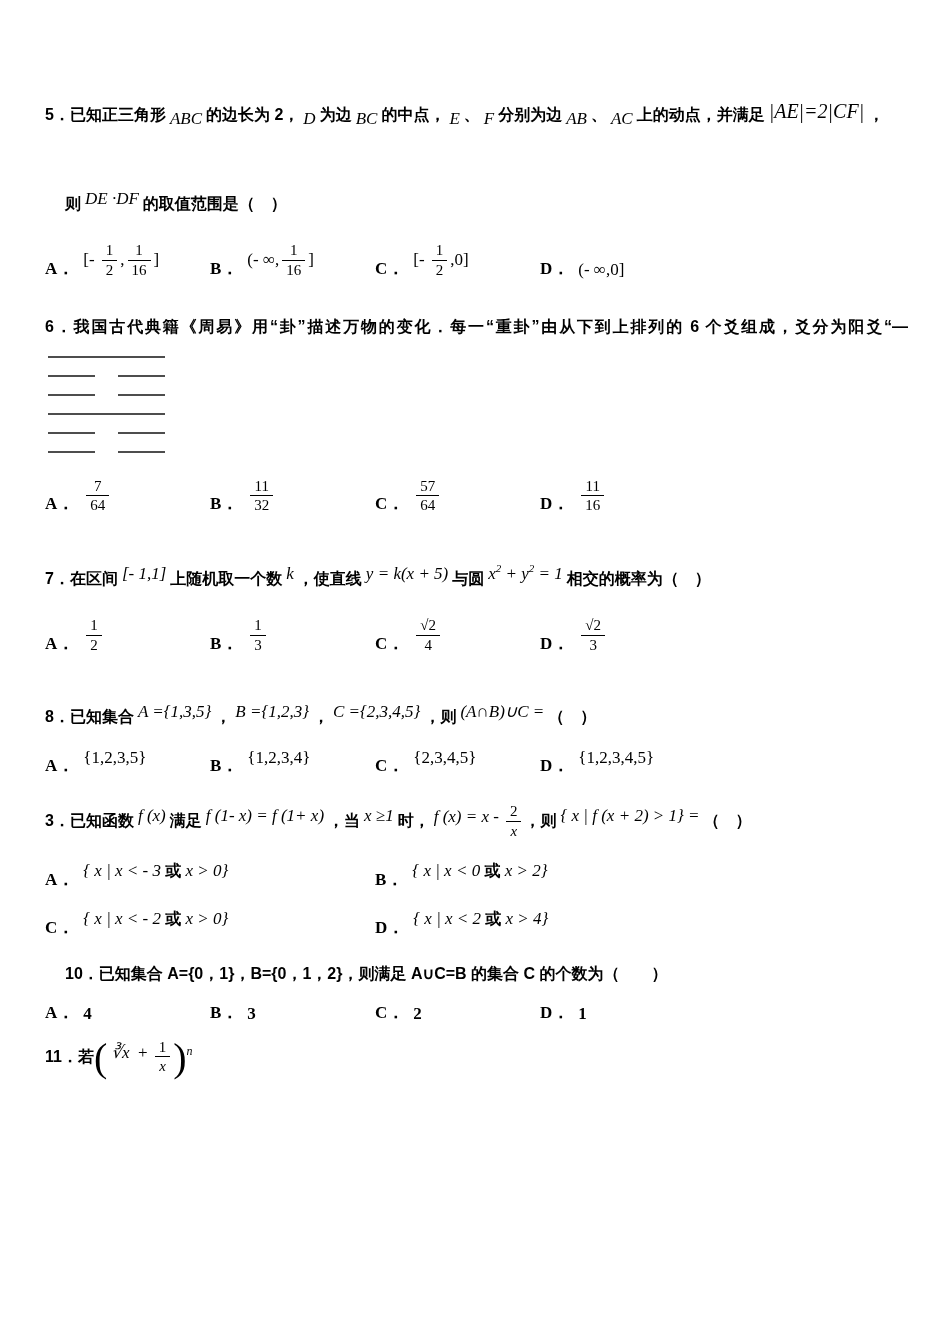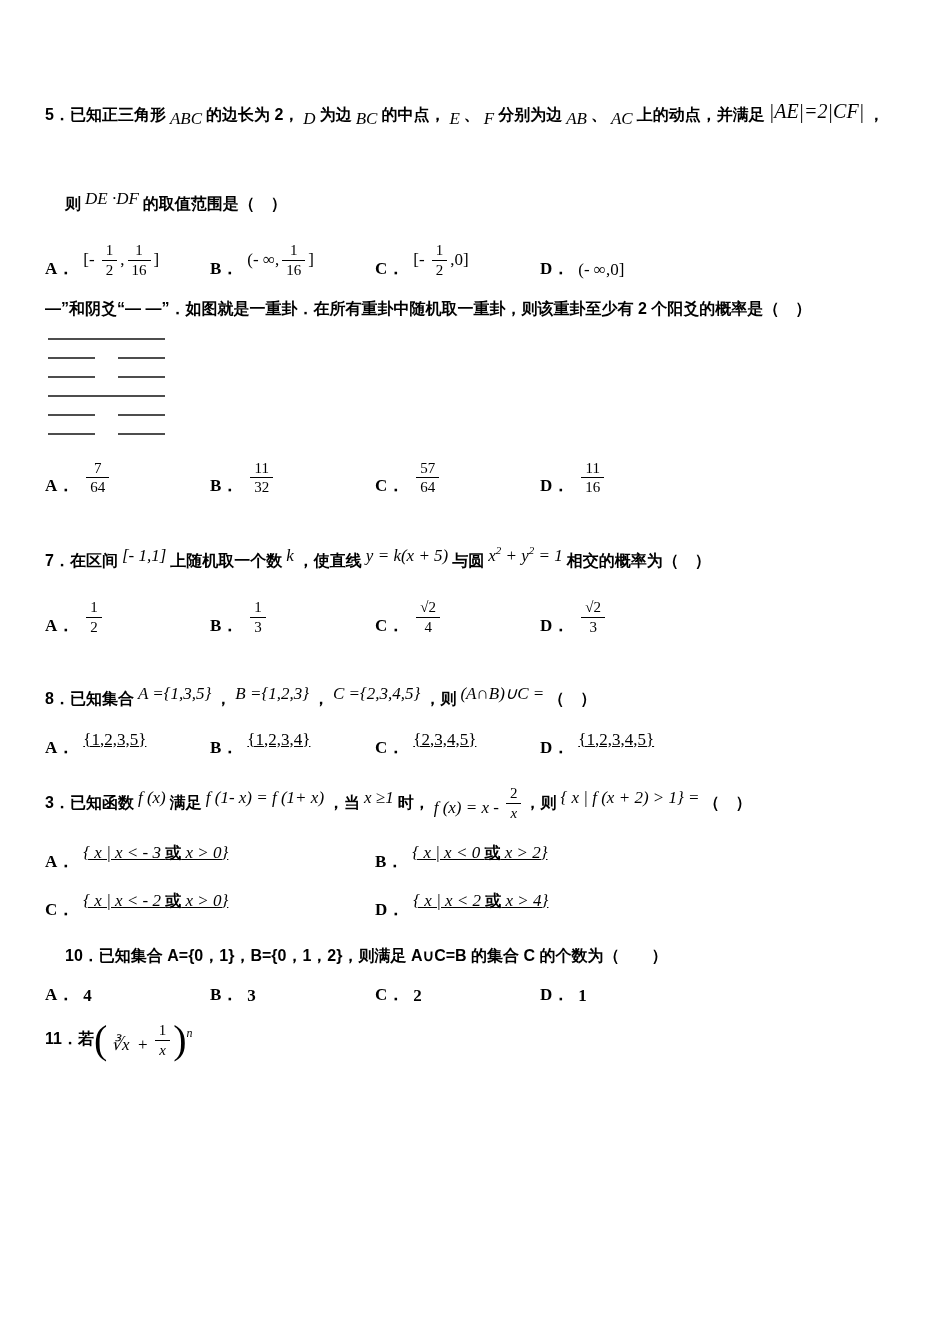--- a/index.html
+++ b/index.html
@@ -16,30 +16,30 @@
   .lo { vertical-align:-4px; display:inline-block; }
   .bars { font-size:20px; vertical-align:2px; }
   sup.s2 { font-size:11px; font-style:italic; font-family:"Liberation Serif",serif; vertical-align:7px; }
 
   .frac { display:inline-flex; flex-direction:column; text-align:center; vertical-align:middle;
           font-family:"Liberation Serif",serif; font-style:normal; font-size:15px; line-height:1.25; margin:0 3px; }
   .frac .fn { padding:0 4px; }
   .frac .fd { border-top:1.5px solid #000; padding:0 4px; }
   .frac .iv { font-style:italic; }
 
-  .mexp { display:inline-flex; align-items:flex-end; vertical-align:middle; }
+  .mexp { display:inline-flex; align-items:flex-start; vertical-align:middle; }
   .bigp { font-size:40px; font-weight:400; font-style:normal; font-family:"Liberation Serif",serif; line-height:1; }
   .supn { font-size:12px; font-style:italic; font-family:"Liberation Serif",serif; align-self:flex-start; margin-top:-2px; }
 
   .optrow { display:flex; align-items:flex-end; }
   .opt { width:165px; display:flex; align-items:flex-end; }
   .opt.wide { width:330px; }
   .olabel { font-weight:700; font-family:"Liberation Serif",serif; font-style:normal; font-size:17px; margin-right:9px; white-space:nowrap; }
   .mathline { display:inline-flex; align-items:center; font-family:"Liberation Serif",serif; font-size:17px; }
-  .lift { margin-bottom:9px; display:inline-block;text-decoration:underline; }
+  .lift { margin-bottom:9px; display:inline-block; }
   .oval { font-family:"Liberation Serif",serif; font-weight:700; font-size:17px; }
 
   .hex { margin:14px 0 0 3px; width:120px; }
   .hex-row { height:2px; margin-bottom:17px; display:flex; }
   .hex-row .bar { background:#4d4d4d; height:2px; }
   .bar.full { width:117px; }
   .bar.half { width:47px; }
   .bar.half + .bar.half { margin-left:23px; }
 
   .justify { text-align:justify; text-align-last:justify; }
@@ -115,21 +115,21 @@
       <div class="opt">
         <span class="olabel">D．</span>
         <span class="mathline">
           <span class="tok">(- ∞,0]</span>
         </span>
       </div>
     </div>
   </div>
 
   <div>
-    <div class="qline cn m-q6l2">—”和阴爻“— —”．如图就是一重卦．在所有重卦中随机取一重卦，则该重卦至少有 2 个阳爻的概率是（　）</div>
+    <div class="qline cn justify m-q6l1">6．我国古代典籍《周易》用“卦”描述万物的变化．每一“重卦”由从下到上排列的 6 个爻组成，爻分为阳爻“—</div>
     <div class="hex">
         <div class="hex-row">
           <span class="bar full"></span>
         </div>
         <div class="hex-row">
           <span class="bar half"></span>
           <span class="bar half"></span>
         </div>
         <div class="hex-row">
           <span class="bar half"></span>

